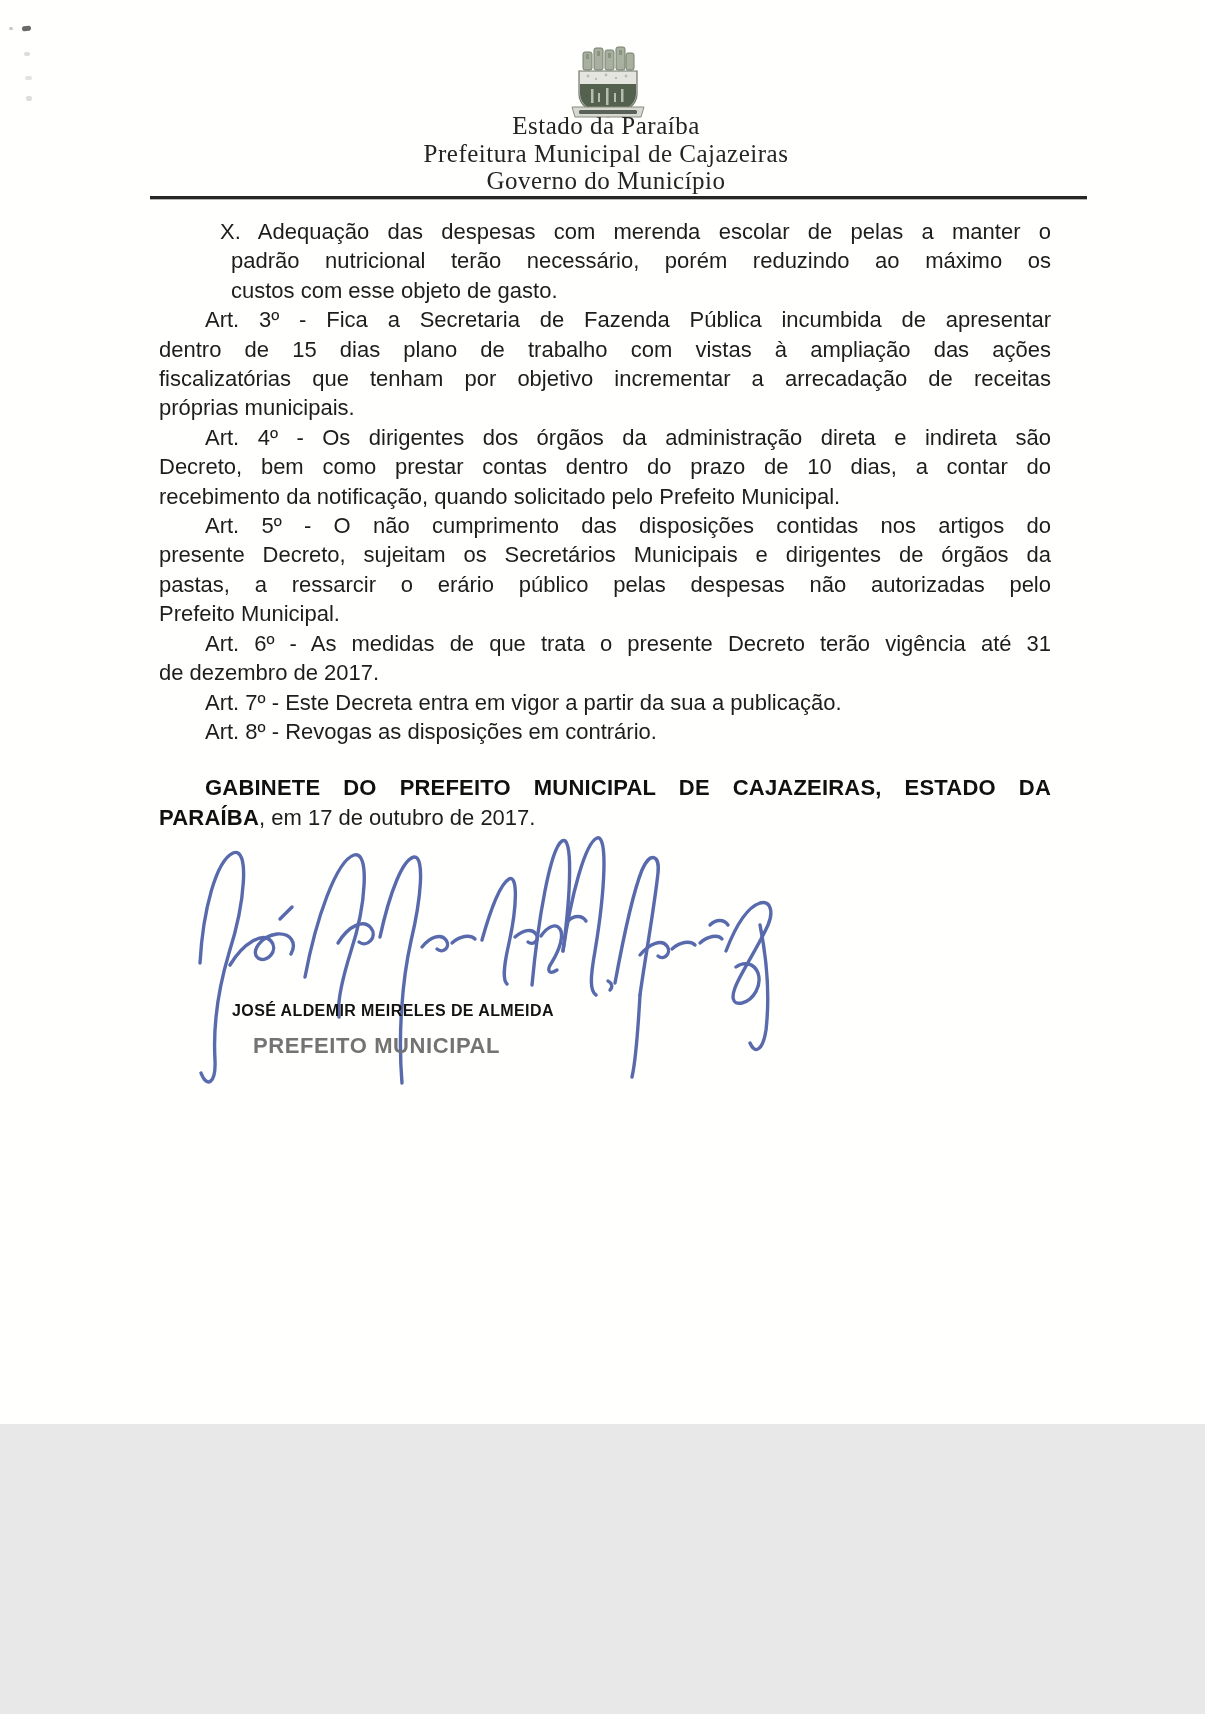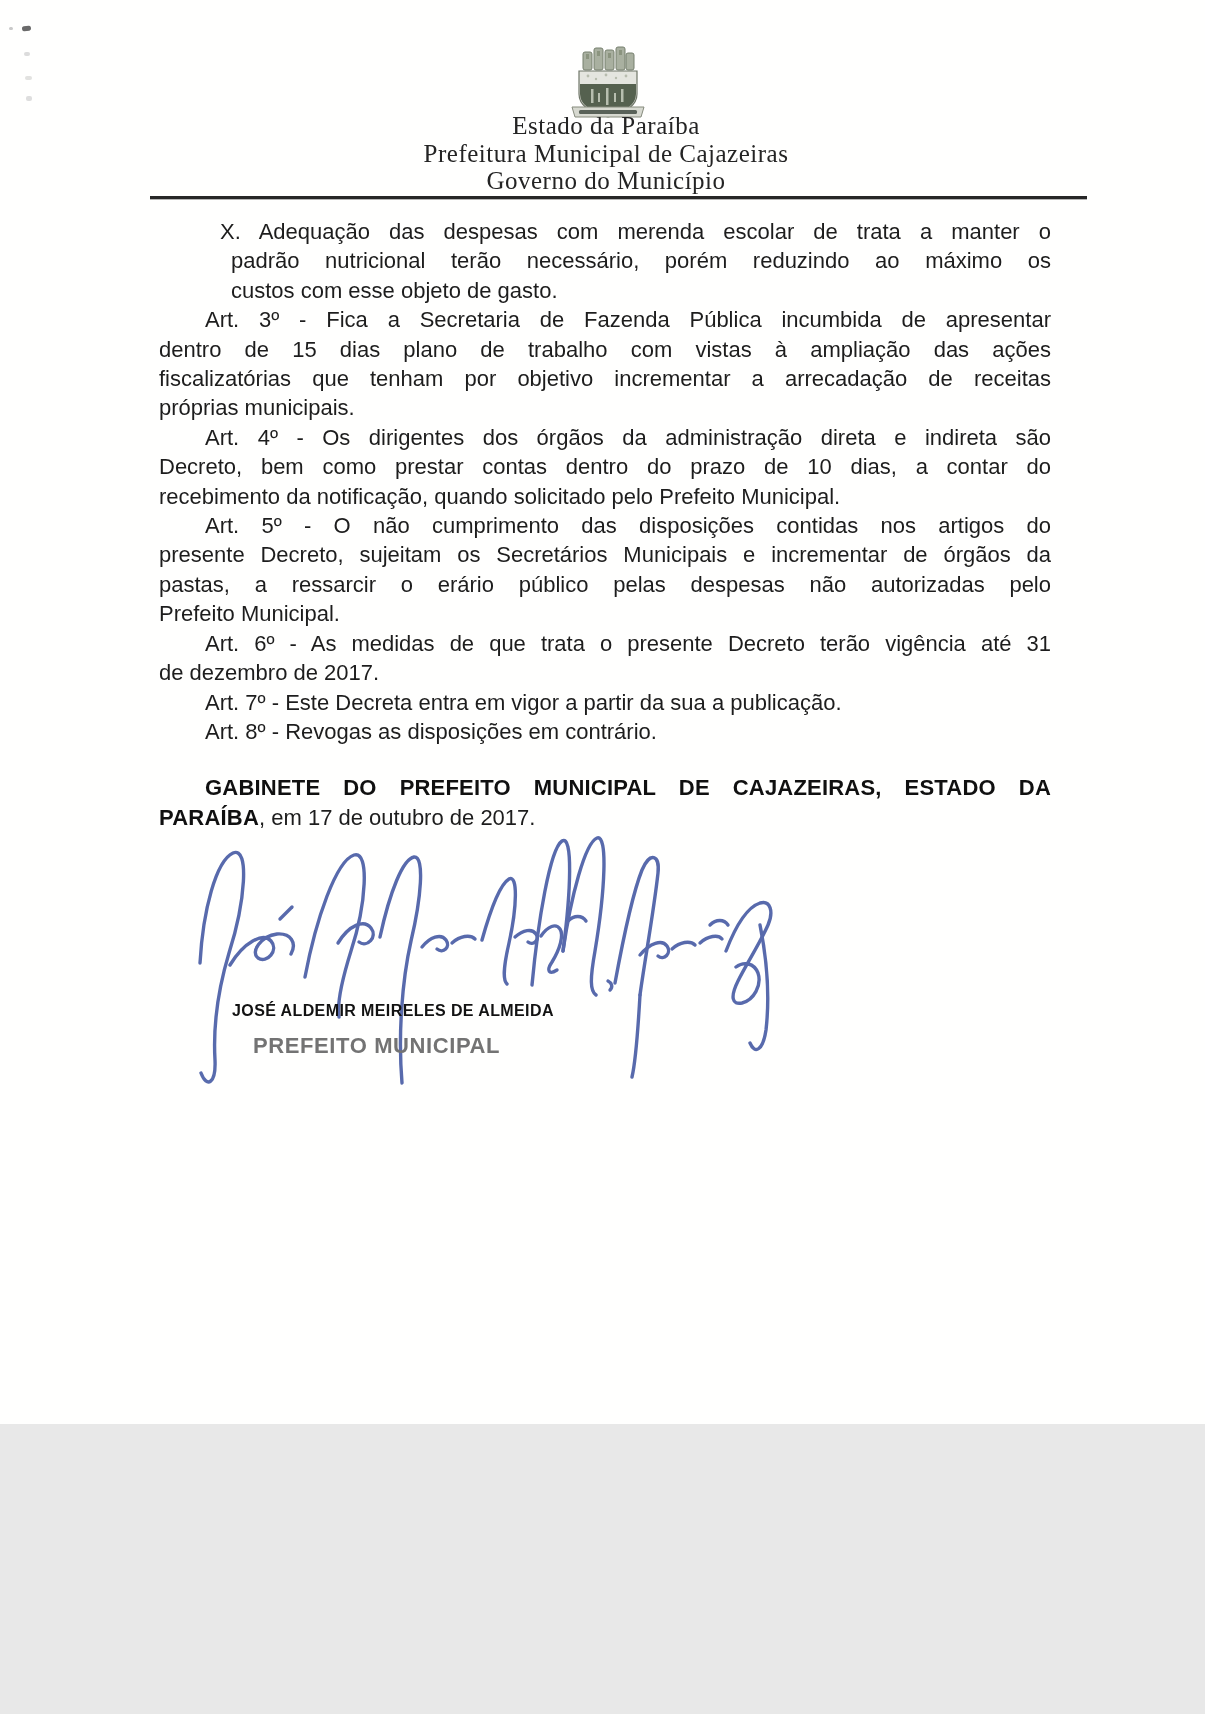--- a/index.html
+++ b/index.html
@@ -104,38 +104,38 @@
     <div>Estado da Paraíba</div>
     <div>Prefeitura Municipal de Cajazeiras</div>
     <div>Governo do Município</div>
   </div>
 
   <div class="divider"></div>
 
   <div class="doc-body">
     <div id="blocks-host">
         <div class="block item">
-          <div class="line first stretch">X. Adequação das despesas com merenda escolar de trata a manter o</div>
+          <div class="line first stretch">X. Adequação das despesas com merenda escolar de pelas a manter o</div>
           <div class="line stretch">padrão nutricional terão necessário, porém reduzindo ao máximo os</div>
           <div class="line">custos com esse objeto de gasto.</div>
         </div>
         <div class="block article">
           <div class="line first stretch">Art. 3º - Fica a Secretaria de Fazenda Pública incumbida de apresentar</div>
           <div class="line stretch">dentro de 15 dias plano de trabalho com vistas à ampliação das ações</div>
           <div class="line stretch">fiscalizatórias que tenham por objetivo incrementar a arrecadação de receitas</div>
           <div class="line">próprias municipais.</div>
         </div>
         <div class="block article">
           <div class="line first stretch">Art. 4º - Os dirigentes dos órgãos da administração direta e indireta são</div>
           <div class="line stretch">Decreto, bem como prestar contas dentro do prazo de 10 dias, a contar do</div>
           <div class="line">recebimento da notificação, quando solicitado pelo Prefeito Municipal.</div>
         </div>
         <div class="block article">
           <div class="line first stretch">Art. 5º - O não cumprimento das disposições contidas nos artigos do</div>
-          <div class="line stretch">presente Decreto, sujeitam os Secretários Municipais e incrementar de órgãos da</div>
+          <div class="line stretch">presente Decreto, sujeitam os Secretários Municipais e dirigentes de órgãos da</div>
           <div class="line stretch">pastas, a ressarcir o erário público pelas despesas não autorizadas pelo</div>
           <div class="line">Prefeito Municipal.</div>
         </div>
         <div class="block article">
           <div class="line first stretch">Art. 6º - As medidas de que trata o presente Decreto terão vigência até 31</div>
           <div class="line">de dezembro de 2017.</div>
         </div>
         <div class="block article">
           <div class="line first">Art. 7º - Este Decreta entra em vigor a partir da sua a publicação.</div>
         </div>

